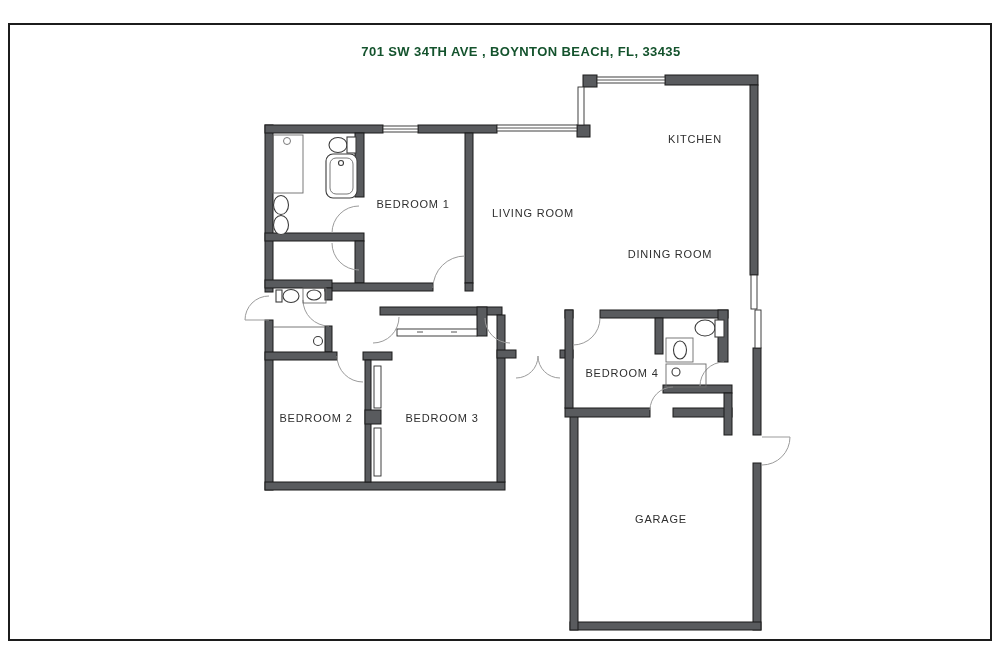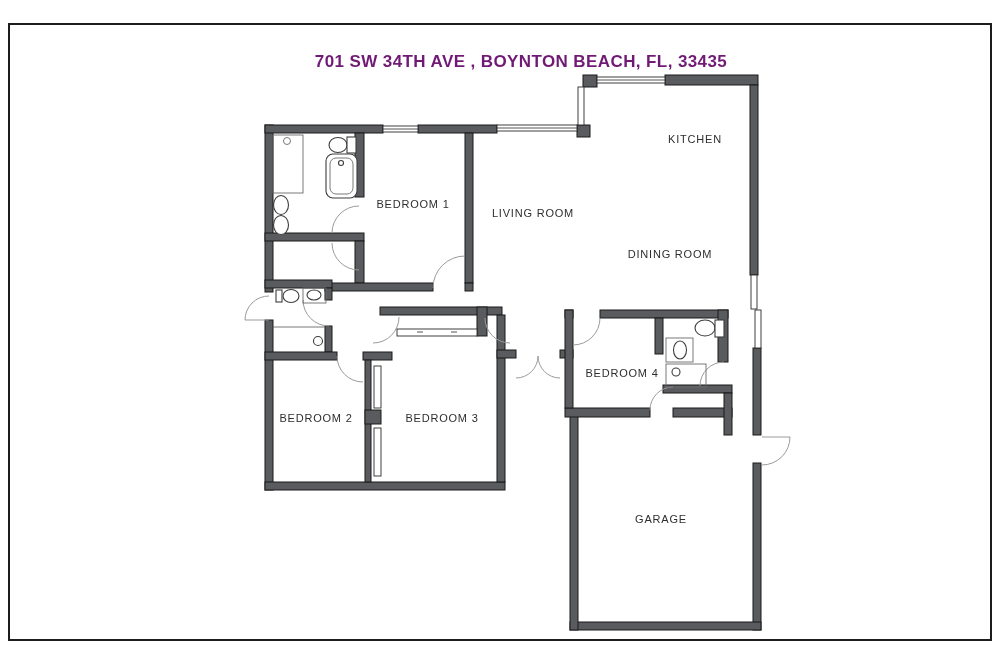--- a/index.html
+++ b/index.html
@@ -5,22 +5,22 @@
   html,body{margin:0;padding:0;background:#ffffff;}
   .screen{
     position:relative;width:1000px;height:667px;background:#ffffff;
     font-family:"Liberation Sans",sans-serif;overflow:hidden;
   }
   .frame{
     position:absolute;left:8px;top:23px;width:984px;height:618px;
     border:2px solid #1c1c1c;box-sizing:border-box;background:#ffffff;
   }
   .title{
-    position:absolute;top:52px;left:521px;transform:translateX(-50%);
-    font-size:17px;font-weight:bold;color:#701a75;letter-spacing:0.4px;white-space:nowrap;
+    position:absolute;top:44px;left:521px;transform:translateX(-50%);
+    font-size:13px;font-weight:bold;color:#14532d;letter-spacing:0.4px;white-space:nowrap;
   }
   svg{position:absolute;left:0;top:0;}
   .wall{fill:#595b5e;stroke:#1b1b1b;stroke-width:1;}
   .win{fill:#ffffff;stroke:#2a2a2a;stroke-width:0.9;}
   .winline{stroke:#2a2a2a;stroke-width:0.8;}
   .arc{fill:none;stroke:#9b9b9b;stroke-width:1;}
   .leaf{stroke:#9b9b9b;stroke-width:1;}
   .fix{fill:#ffffff;stroke:#3c3c3c;stroke-width:1.1;}
   .thin{fill:none;stroke:#6a6a6a;stroke-width:0.9;}
   .roomlabel{font-size:11px;letter-spacing:0.8px;fill:#2e2e2e;}

